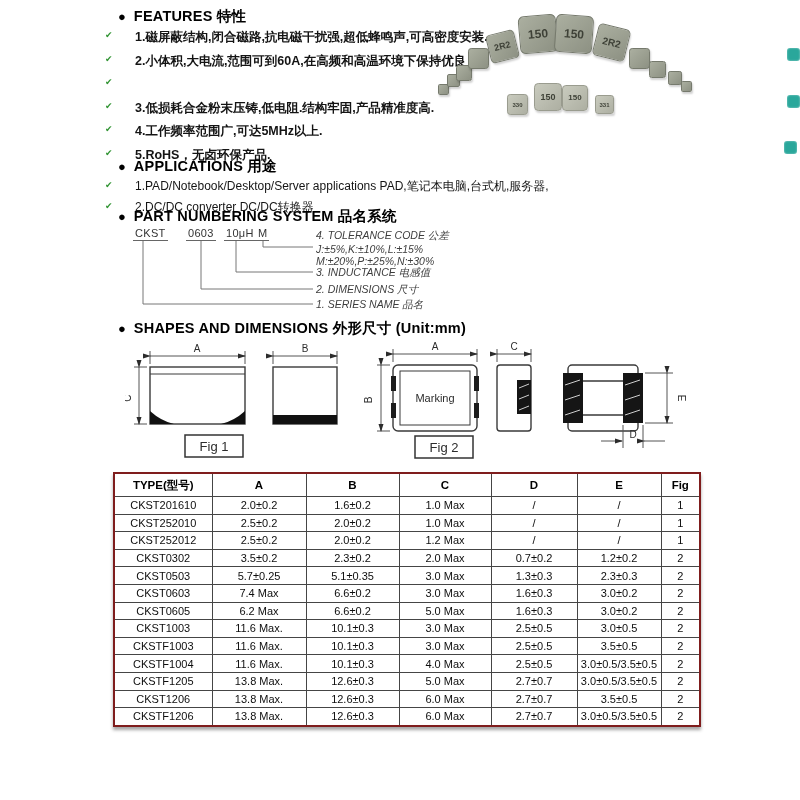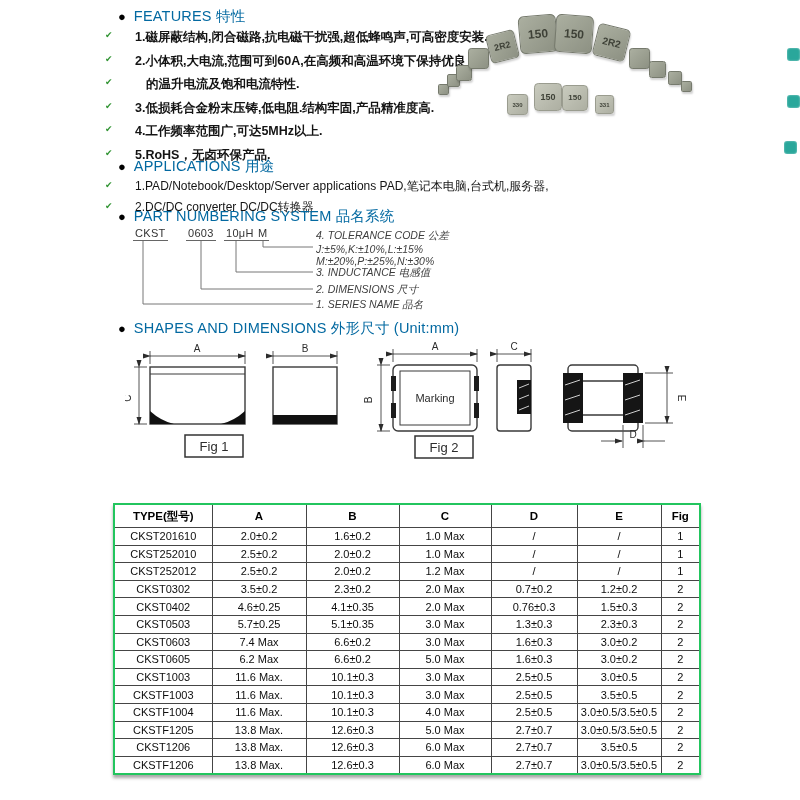--- a/index.html
+++ b/index.html
@@ -3,21 +3,21 @@
 <meta charset="utf-8">
 <style>
   html,body{margin:0;padding:0;background:#fff;}
   body{width:800px;height:800px;position:relative;overflow:hidden;
        font-family:"Liberation Sans","DejaVu Sans",sans-serif;color:#151515;}
 
   
   .section{position:absolute;left:100px;width:600px;}
   .sec-header{display:flex;align-items:center;gap:8px;margin-left:18px;height:20px;}
   .sec-bullet{font-size:13px;color:#000;line-height:1;}
-  .sec-title{font-size:14.5px;font-weight:normal;color:#0369a1;letter-spacing:.2px;}
+  .sec-title{font-size:14.5px;font-weight:bold;color:#000000;letter-spacing:.2px;}
 
   .item-line{position:relative;height:23.5px;display:flex;align-items:center;}
   .item-line .txt{margin-left:35px;font-size:12.5px;font-weight:600;color:#141414;white-space:nowrap;}
   .item-line .txt.wrap-indent{margin-left:46px;}
   .check{position:absolute;left:5px;top:4px;font-size:9px;color:#2f9331;font-style:italic;}
 
   .app-line .txt{font-weight:400;font-size:12px;text-align:center;}
 
   
   .photo{position:absolute;left:430px;top:15px;width:300px;height:120px;}
@@ -41,41 +41,40 @@
   .fig-svg{position:absolute;left:125px;top:340px;}
   .fig-svg text{font-family:"Liberation Sans","DejaVu Sans",sans-serif;fill:#2c2c2c;}
 
   
   .dim-table{position:absolute;left:113px;top:472px;width:586px;border-collapse:collapse;
              table-layout:fixed;box-shadow:0 3px 3px rgba(60,60,60,.45);}
   .dim-table th,.dim-table td{border:1px solid #454545;text-align:center;vertical-align:middle;
              overflow:hidden;white-space:nowrap;padding:0;}
   .dim-table th{height:22px;font-size:11.5px;font-weight:bold;color:#000;}
   .dim-table td{height:16.6px;font-size:11px;color:#0d0d0d;}
-  .dim-table{border:2px solid #22c55e;margin-top:31px;}
+  .dim-table{border:2px solid #7f1d1d;}
 </style>
 </head>
 <body>
 
 <div class="section" style="top:6px">
   <div class="sec-header">
     <span class="sec-bullet">●</span>
     <span class="sec-title">FEATURES 特性</span>
   </div>
   <div class="item-line">
     <span class="check">✔</span>
     <span class="txt">1.磁屏蔽结构,闭合磁路,抗电磁干扰强,超低蜂鸣声,可高密度安装.</span>
   </div>
   <div class="item-line">
     <span class="check">✔</span>
     <span class="txt">2.小体积,大电流,范围可到60A,在高频和高温环境下保持优良</span>
   </div>
   <div class="item-line">
     <span class="check">✔</span>
-    <span class="txt wrap-indent">的温升电流及饱和电流特性.</span>
   </div>
   <div class="item-line">
     <span class="check">✔</span>
     <span class="txt">3.低损耗合金粉末压铸,低电阻.结构牢固,产品精准度高.</span>
   </div>
   <div class="item-line">
     <span class="check">✔</span>
     <span class="txt">4.工作频率范围广,可达5MHz以上.</span>
   </div>
   <div class="item-line">
@@ -318,29 +317,20 @@
       <tr>
         <td>CKST0302</td>
         <td>3.5±0.2</td>
         <td>2.3±0.2</td>
         <td>2.0 Max</td>
         <td>0.7±0.2</td>
         <td>1.2±0.2</td>
         <td>2</td>
       </tr>
       <tr>
-        <td>CKST0402</td>
-        <td>4.6±0.25</td>
-        <td>4.1±0.35</td>
-        <td>2.0 Max</td>
-        <td>0.76±0.3</td>
-        <td>1.5±0.3</td>
-        <td>2</td>
-      </tr>
-      <tr>
         <td>CKST0503</td>
         <td>5.7±0.25</td>
         <td>5.1±0.35</td>
         <td>3.0 Max</td>
         <td>1.3±0.3</td>
         <td>2.3±0.3</td>
         <td>2</td>
       </tr>
       <tr>
         <td>CKST0603</td>

